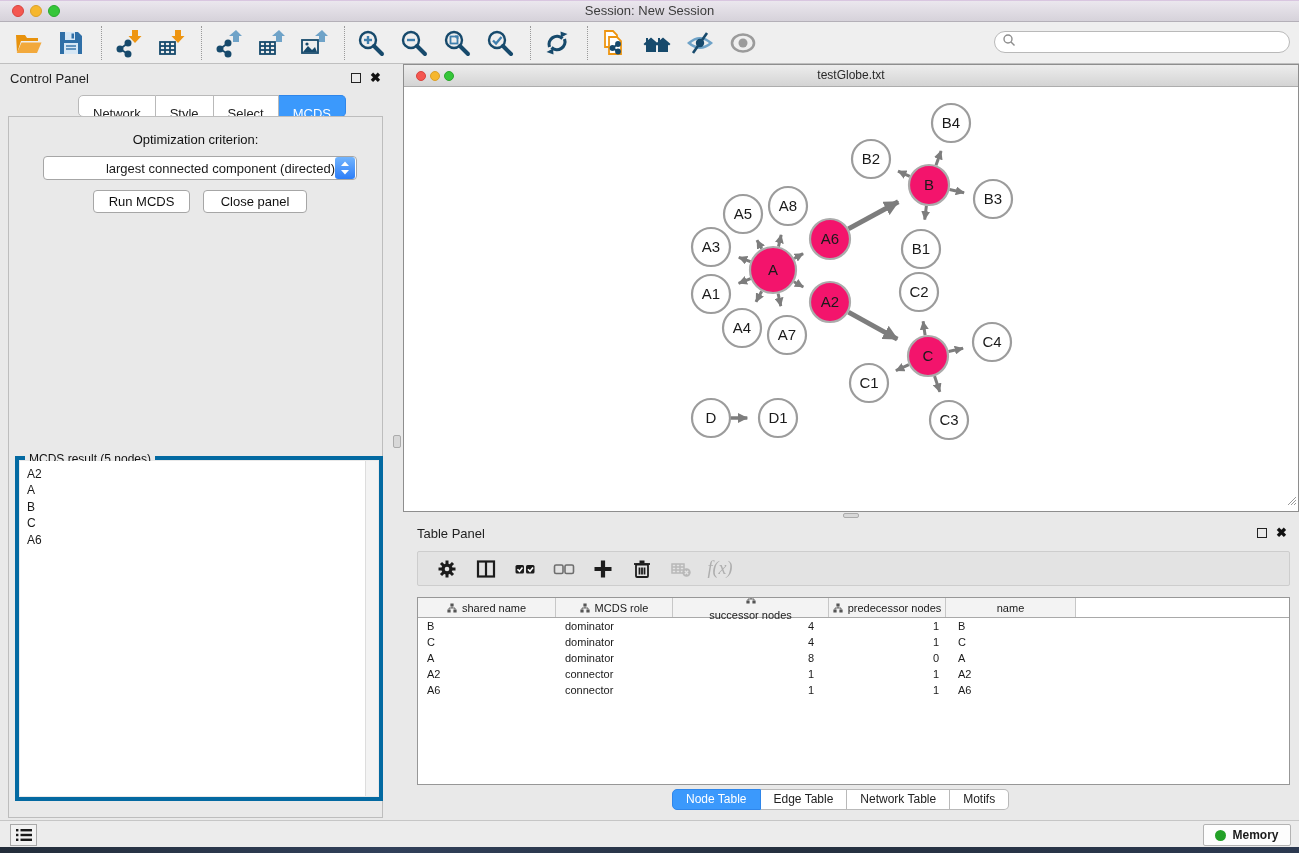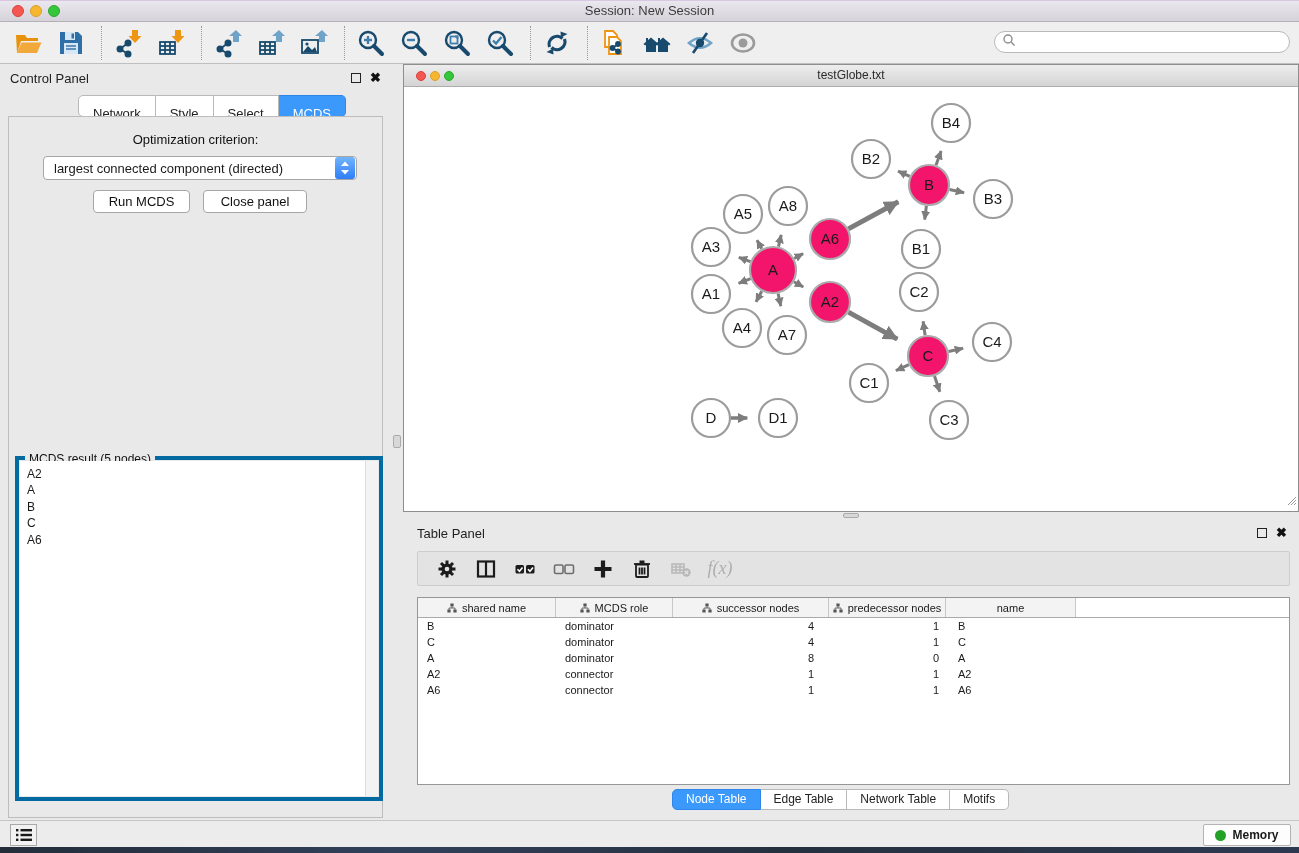--- a/index.html
+++ b/index.html
@@ -42,21 +42,21 @@
     background:#fff; border:1px solid #b9b9b9; border-left:none; color:#222; }
   .seg-tab:first-child { border-left:1px solid #b9b9b9; border-radius:5px 0 0 5px; }
   .seg-tab:last-child { border-radius:0 5px 5px 0; }
   .seg-tab.active { background:#3b99fc; border-color:#2f86ea; color:#fff; }
 
   #cp-content { position:absolute; left:8px; top:52px; width:375px; height:702px;
     border:1px solid #bdbdbd; background:#e9e9e9; }
   #opt-label { margin-top:15px; text-align:center; font-size:13px; color:#111; }
   #criterion-dd { position:absolute; left:34px; top:39px; width:314px; height:24px;
     background:#fff; border:1px solid #a6a6a6; border-radius:4px;
-    display:flex; align-items:center; }
+    display:flex; align-items:center;text-align:right; }
   #criterion-value { flex:1; font-size:13px; padding-left:10px; white-space:nowrap; }
   #dd-stepper { width:20px; height:22px; border-radius:3px; margin-right:1px;
     background:linear-gradient(#72b4fd,#2d7ef8); display:flex; align-items:center; justify-content:center; }
   .cp-btn { position:absolute; top:73px; height:23px; background:#fff;
     border:1px solid #a6a6a6; border-radius:4px; font-size:13px; color:#111;
     text-align:center; line-height:21px; }
   #run-btn { left:84px; width:97px; }
   #closep-btn { left:194px; width:104px; }
 
   #result-group { position:absolute; left:6px; top:339px; width:368px; height:345px;
@@ -563,21 +563,21 @@
           <span style="width: 10px; height: 10px; display: inline-flex;">
             <svg viewBox="0 0 10 10">
               <rect x="3.4" y="0.5" width="3.2" height="3" fill="#555"></rect>
               <rect x="0.4" y="6.5" width="3.2" height="3" fill="#555"></rect>
               <rect x="6.4" y="6.5" width="3.2" height="3" fill="#555"></rect>
               <path d="M5 3.5 V5 M2 6.5 V5 H8 V6.5" stroke="#555" stroke-width="0.9" fill="none"></path>
             </svg>
           </span>
           <span>MCDS role</span>
         </div>
-        <div class="th" style="width: 156px;">
+        <div class="th" style="width: 156px; flex-direction: column;">
           <span style="width: 10px; height: 10px; display: inline-flex;">
             <svg viewBox="0 0 10 10">
               <rect x="3.4" y="0.5" width="3.2" height="3" fill="#555"></rect>
               <rect x="0.4" y="6.5" width="3.2" height="3" fill="#555"></rect>
               <rect x="6.4" y="6.5" width="3.2" height="3" fill="#555"></rect>
               <path d="M5 3.5 V5 M2 6.5 V5 H8 V6.5" stroke="#555" stroke-width="0.9" fill="none"></path>
             </svg>
           </span>
           <span>successor nodes</span>
         </div>

